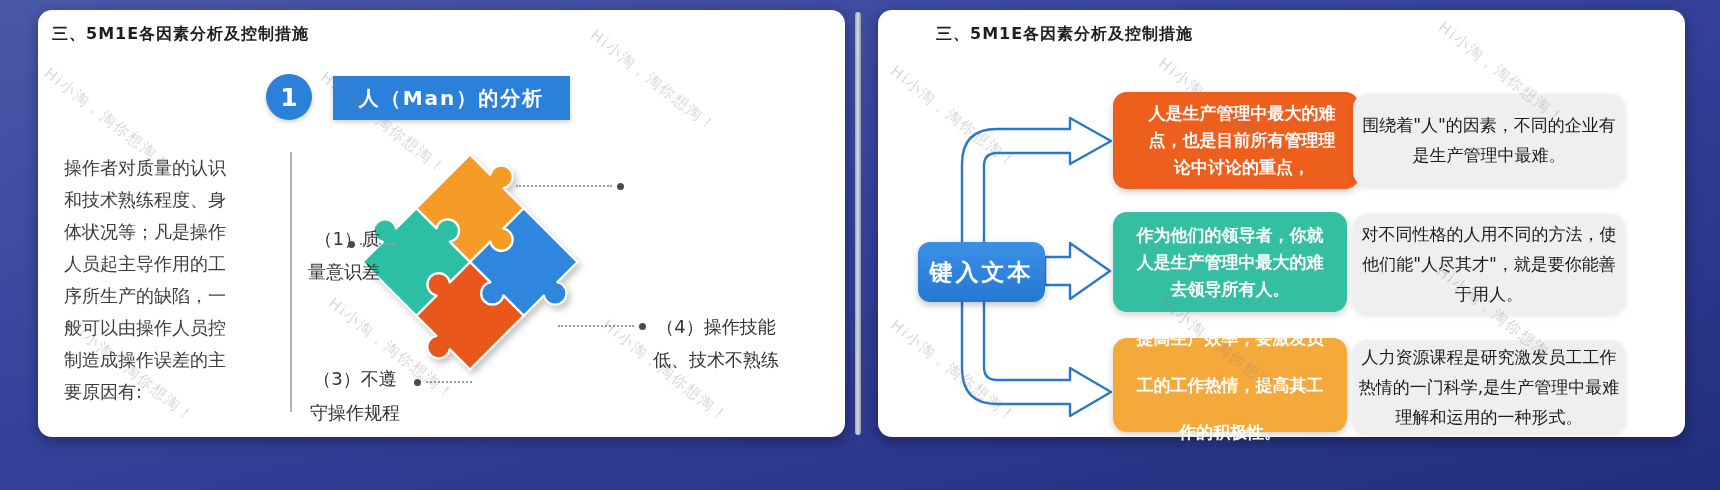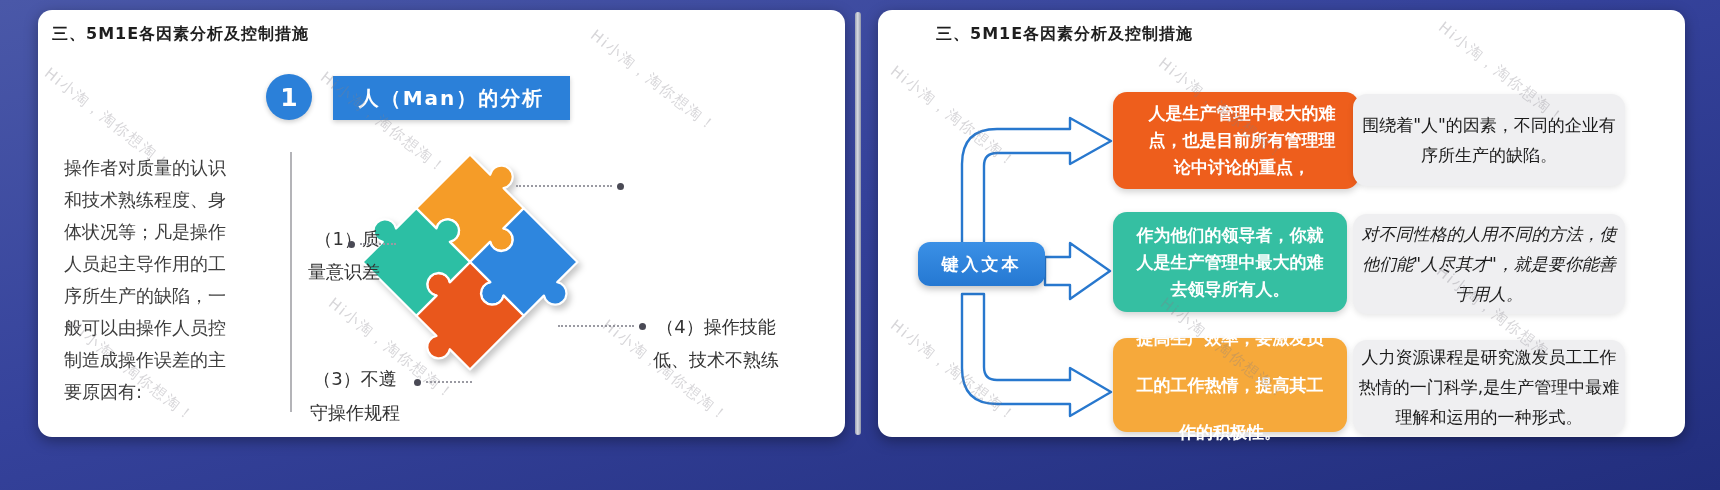--- a/index.html
+++ b/index.html
@@ -39,35 +39,35 @@
   .leader{position:absolute;display:flex;align-items:center;gap:5px;height:8px;}
   .leader .dot{width:7px;height:7px;border-radius:50%;background:#4a4a55;flex:none;}
   .leader .dash{height:0;border-top:2px dotted #9a9aa2;flex:none;}
   .ld1{left:310px;top:230px;}
   .ld2{left:478px;top:172px;}
   .ld3{left:376px;top:368px;}
   .ld4{left:520px;top:312px;}
   
   .arrows{position:absolute;left:0;top:0;width:807px;height:427px;z-index:1;}
   .arrows path{fill:#ffffff;stroke:#2878CE;stroke-width:2.4;stroke-linejoin:round;}
-  .entry-box{position:absolute;left:40px;top:232px;width:127px;height:44px;border-radius:12px;
-    background:linear-gradient(180deg,#3b90e6,#2578d2);color:#fff;font-size:17px;font-weight:700;
+  .entry-box{position:absolute;left:40px;top:232px;width:127px;height:60px;border-radius:12px;
+    background:linear-gradient(180deg,#3b90e6,#2578d2);color:#fff;font-size:23px;font-weight:700;
     letter-spacing:3px;display:flex;align-items:center;justify-content:center;z-index:2;
     box-shadow:0 3px 7px rgba(0,0,0,.25);}
   .rowbox{position:absolute;border-radius:14px;display:flex;flex-direction:column;
     align-items:center;justify-content:center;z-index:2;text-align:center;}
   .rowbox div{white-space:nowrap;}
   .cbox{width:234px;color:#ffffff;font-size:17px;font-weight:600;line-height:27px;
     box-shadow:0 3px 7px rgba(0,0,0,.18);}
   .gbox{width:272px;background:#EFEFF1;color:#1b1b1b;font-size:17px;font-weight:500;
     line-height:30px;box-shadow:0 2px 6px rgba(0,0,0,.10);}
   .r1c{left:235px;top:82px;height:97px;background:#EE5E1C;padding-left:12px;}
   .r1g{left:475px;top:84px;height:92px;}
   .r2c{left:235px;top:202px;height:100px;background:#35BFA2;}
-  .r2g{left:475px;top:204px;height:100px;font-style:italic;}
+  .r2g{left:475px;top:204px;height:100px;}
   .r3c{left:235px;top:328px;height:94px;background:#F6A93B;gap:20px;}
   .r3g{left:475px;top:330px;height:94px;}
   
   .wm{position:absolute;font-size:15px;letter-spacing:2px;color:rgba(130,126,136,.32);
     white-space:nowrap;transform:rotate(38deg);transform-origin:left top;z-index:6;
     pointer-events:none;}
 </style>
 </head>
 <body>
 
@@ -146,21 +146,21 @@
 
     <div class="entry-box">键入文本</div>
 
     <div class="rowbox cbox r1c">
       <div>人是生产管理中最大的难</div>
       <div>点，也是目前所有管理理</div>
       <div>论中讨论的重点，</div>
     </div>
     <div class="rowbox gbox r1g">
       <div>围绕着"人"的因素，不同的企业有</div>
-      <div>序所生产的缺陷。</div>
+      <div>是生产管理中最难。</div>
     </div>
 
     <div class="rowbox cbox r2c">
       <div>作为他们的领导者，你就</div>
       <div>人是生产管理中最大的难</div>
       <div>去领导所有人。</div>
     </div>
     <div class="rowbox gbox r2g">
       <div>对不同性格的人用不同的方法，使</div>
       <div>他们能"人尽其才"，就是要你能善</div>

